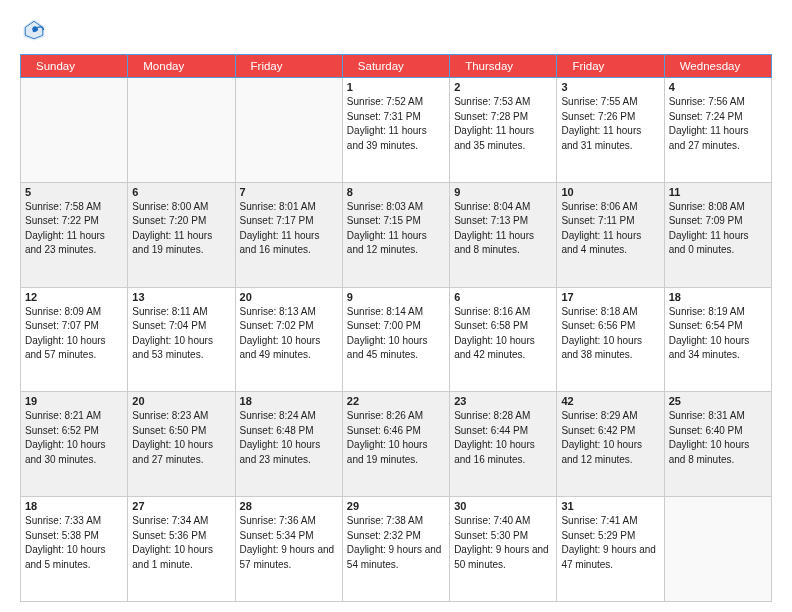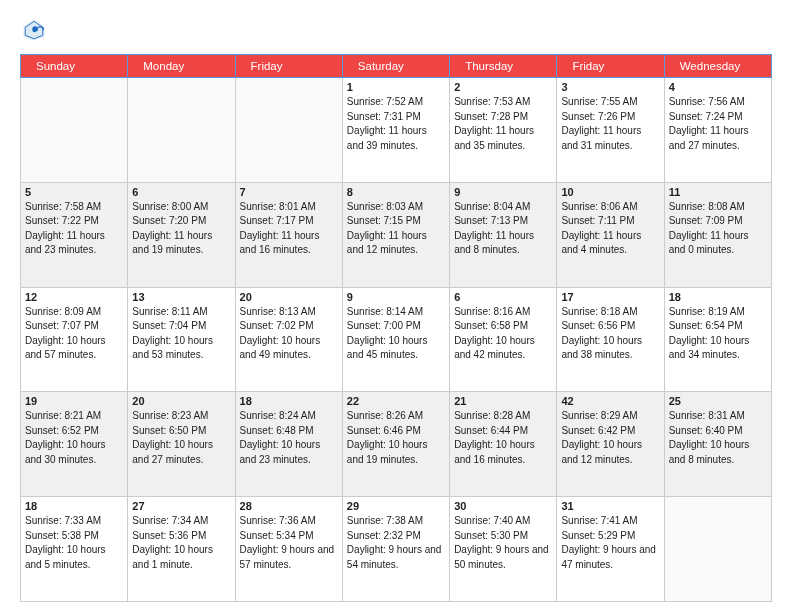--- a/index.html
+++ b/index.html
@@ -293,21 +293,21 @@
 and 23 minutes.</div>
           </td>
           <td>
             <span class="day-number">22</span>
             <div class="day-info">Sunrise: 8:26 AM
 Sunset: 6:46 PM
 Daylight: 10 hours
 and 19 minutes.</div>
           </td>
           <td>
-            <span class="day-number">21</span>
+            <span class="day-number">23</span>
             <div class="day-info">Sunrise: 8:28 AM
 Sunset: 6:44 PM
 Daylight: 10 hours
 and 16 minutes.</div>
           </td>
           <td>
             <span class="day-number">42</span>
             <div class="day-info">Sunrise: 8:29 AM
 Sunset: 6:42 PM
 Daylight: 10 hours

